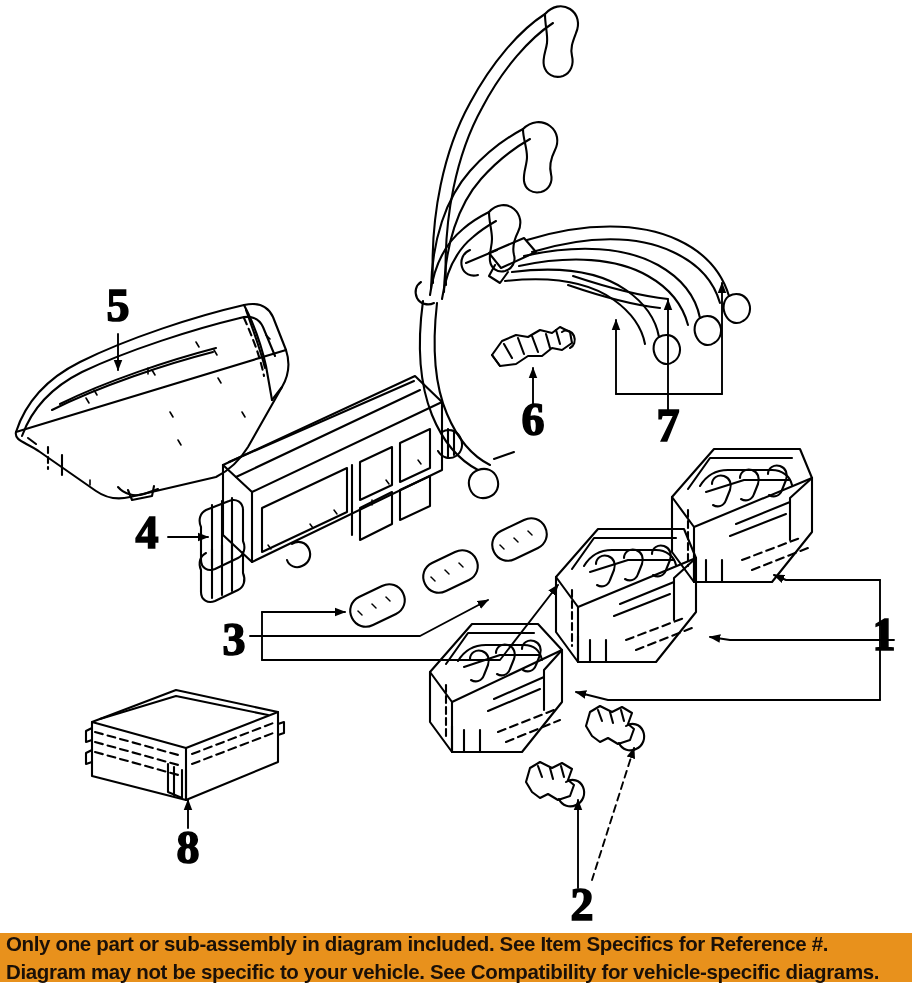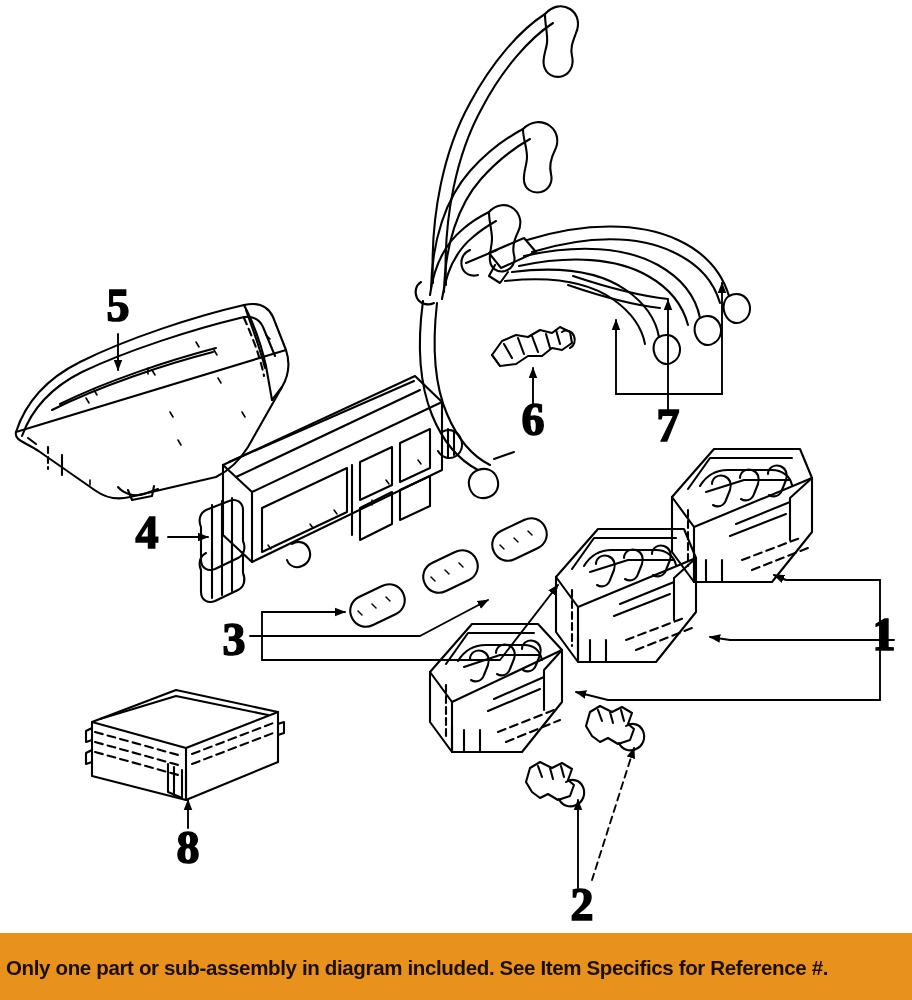--- a/index.html
+++ b/index.html
@@ -37,21 +37,21 @@
     fill: #000000;
     stroke: #000000;
     stroke-width: 1.6px;
     paint-order: stroke fill;
   }
   #disclaimer-banner {
     position: absolute;
     left: 0;
     top: 933px;
     width: 912px;
-    height: 68px;
+    height: 49px;
     background: #e8911c;
     box-sizing: border-box;
     padding: 5px 6px 4px 6px;
     display: flex;
     flex-direction: column;
     justify-content: center;
   }
   .banner-line {
     font-family: "Liberation Sans", sans-serif;
     font-weight: bold;
@@ -426,15 +426,16 @@
       <text class="callout-label" x="118" y="321" text-anchor="middle">5</text>
       <text class="callout-label" x="533" y="435" text-anchor="middle">6</text>
       <text class="callout-label" x="668" y="441" text-anchor="middle">7</text>
       <text class="callout-label" x="188" y="863" text-anchor="middle">8</text>
 
     </svg>
   </div>
 
   <div id="disclaimer-banner">
     <div class="banner-line">Only one part or sub-assembly in diagram included. See Item Specifics for Reference #.</div>
+    <div class="banner-line">Diagram may not be specific to your vehicle. See Compatibility for vehicle-specific diagrams.</div>
   </div>
 
 </div>
 
 </body></html>

